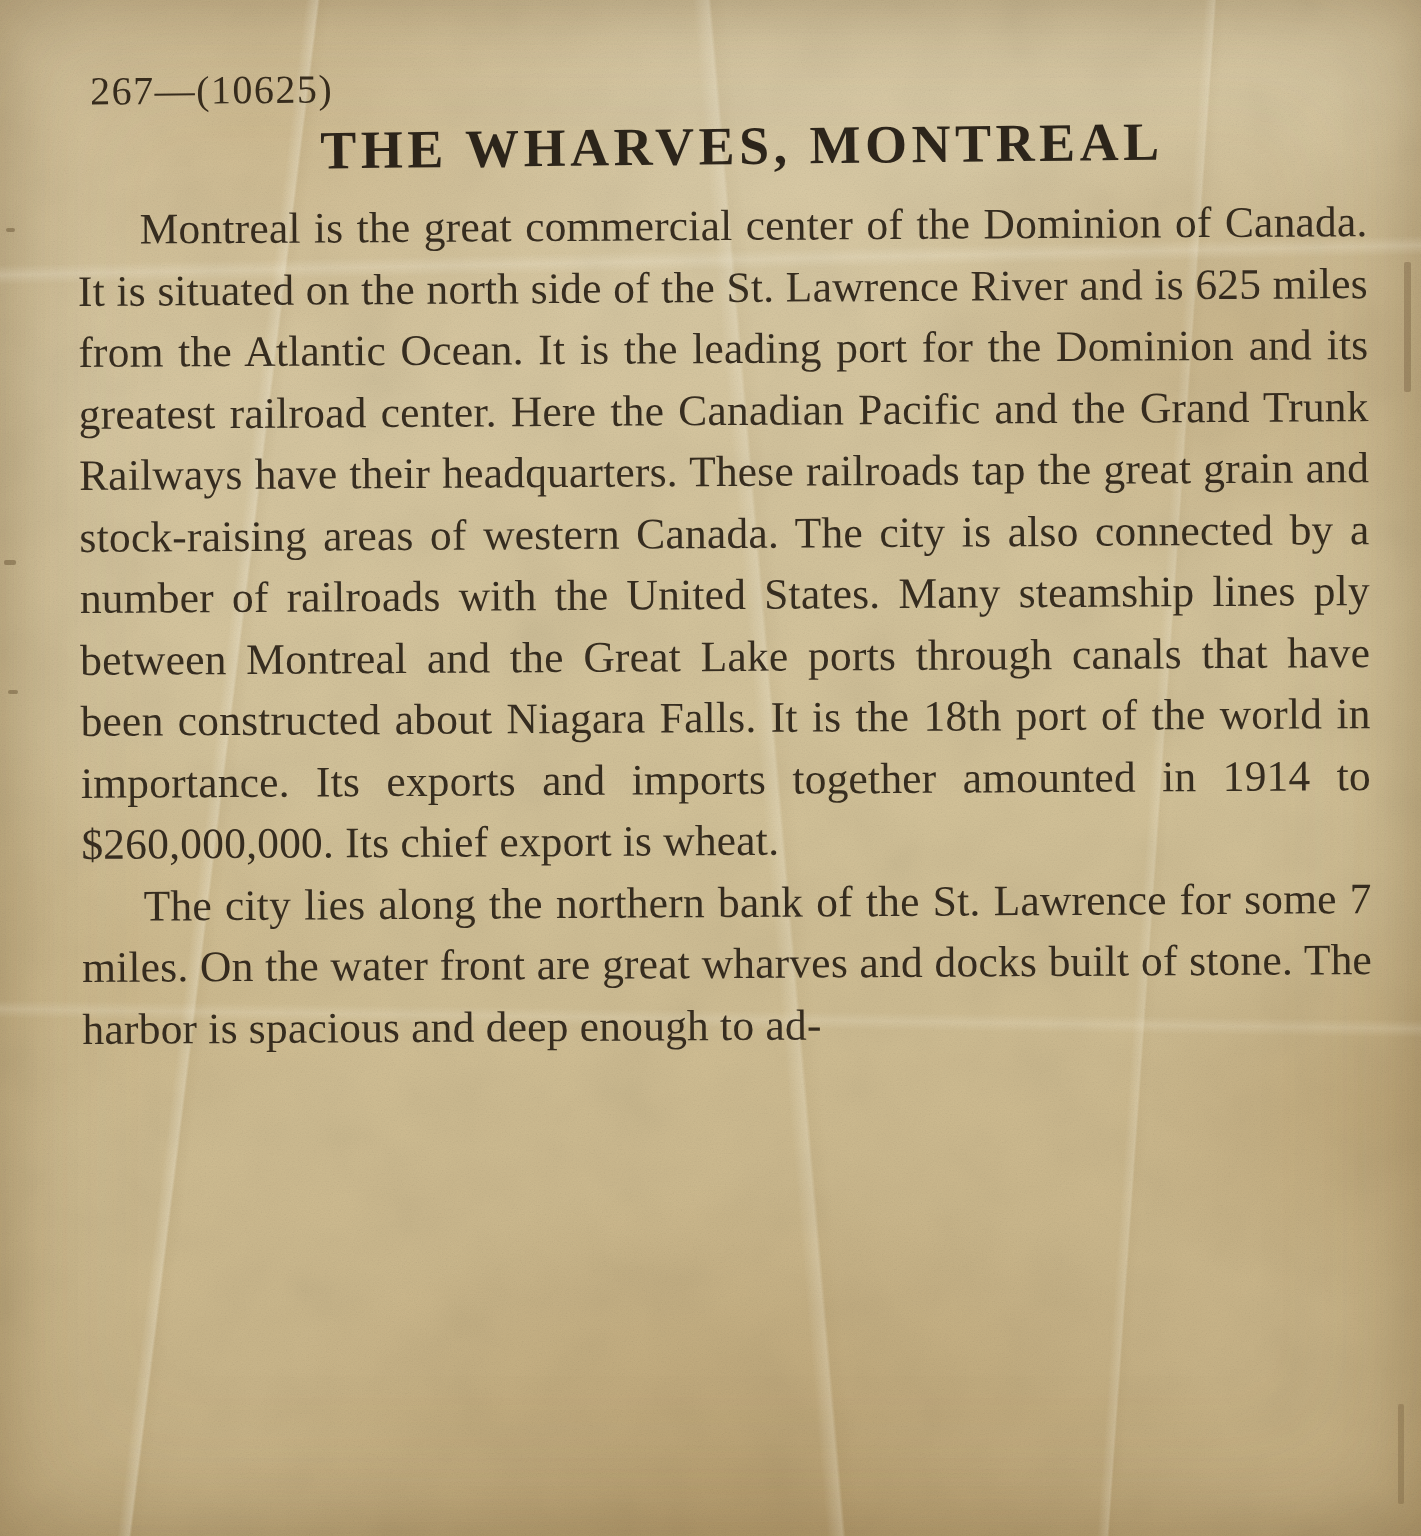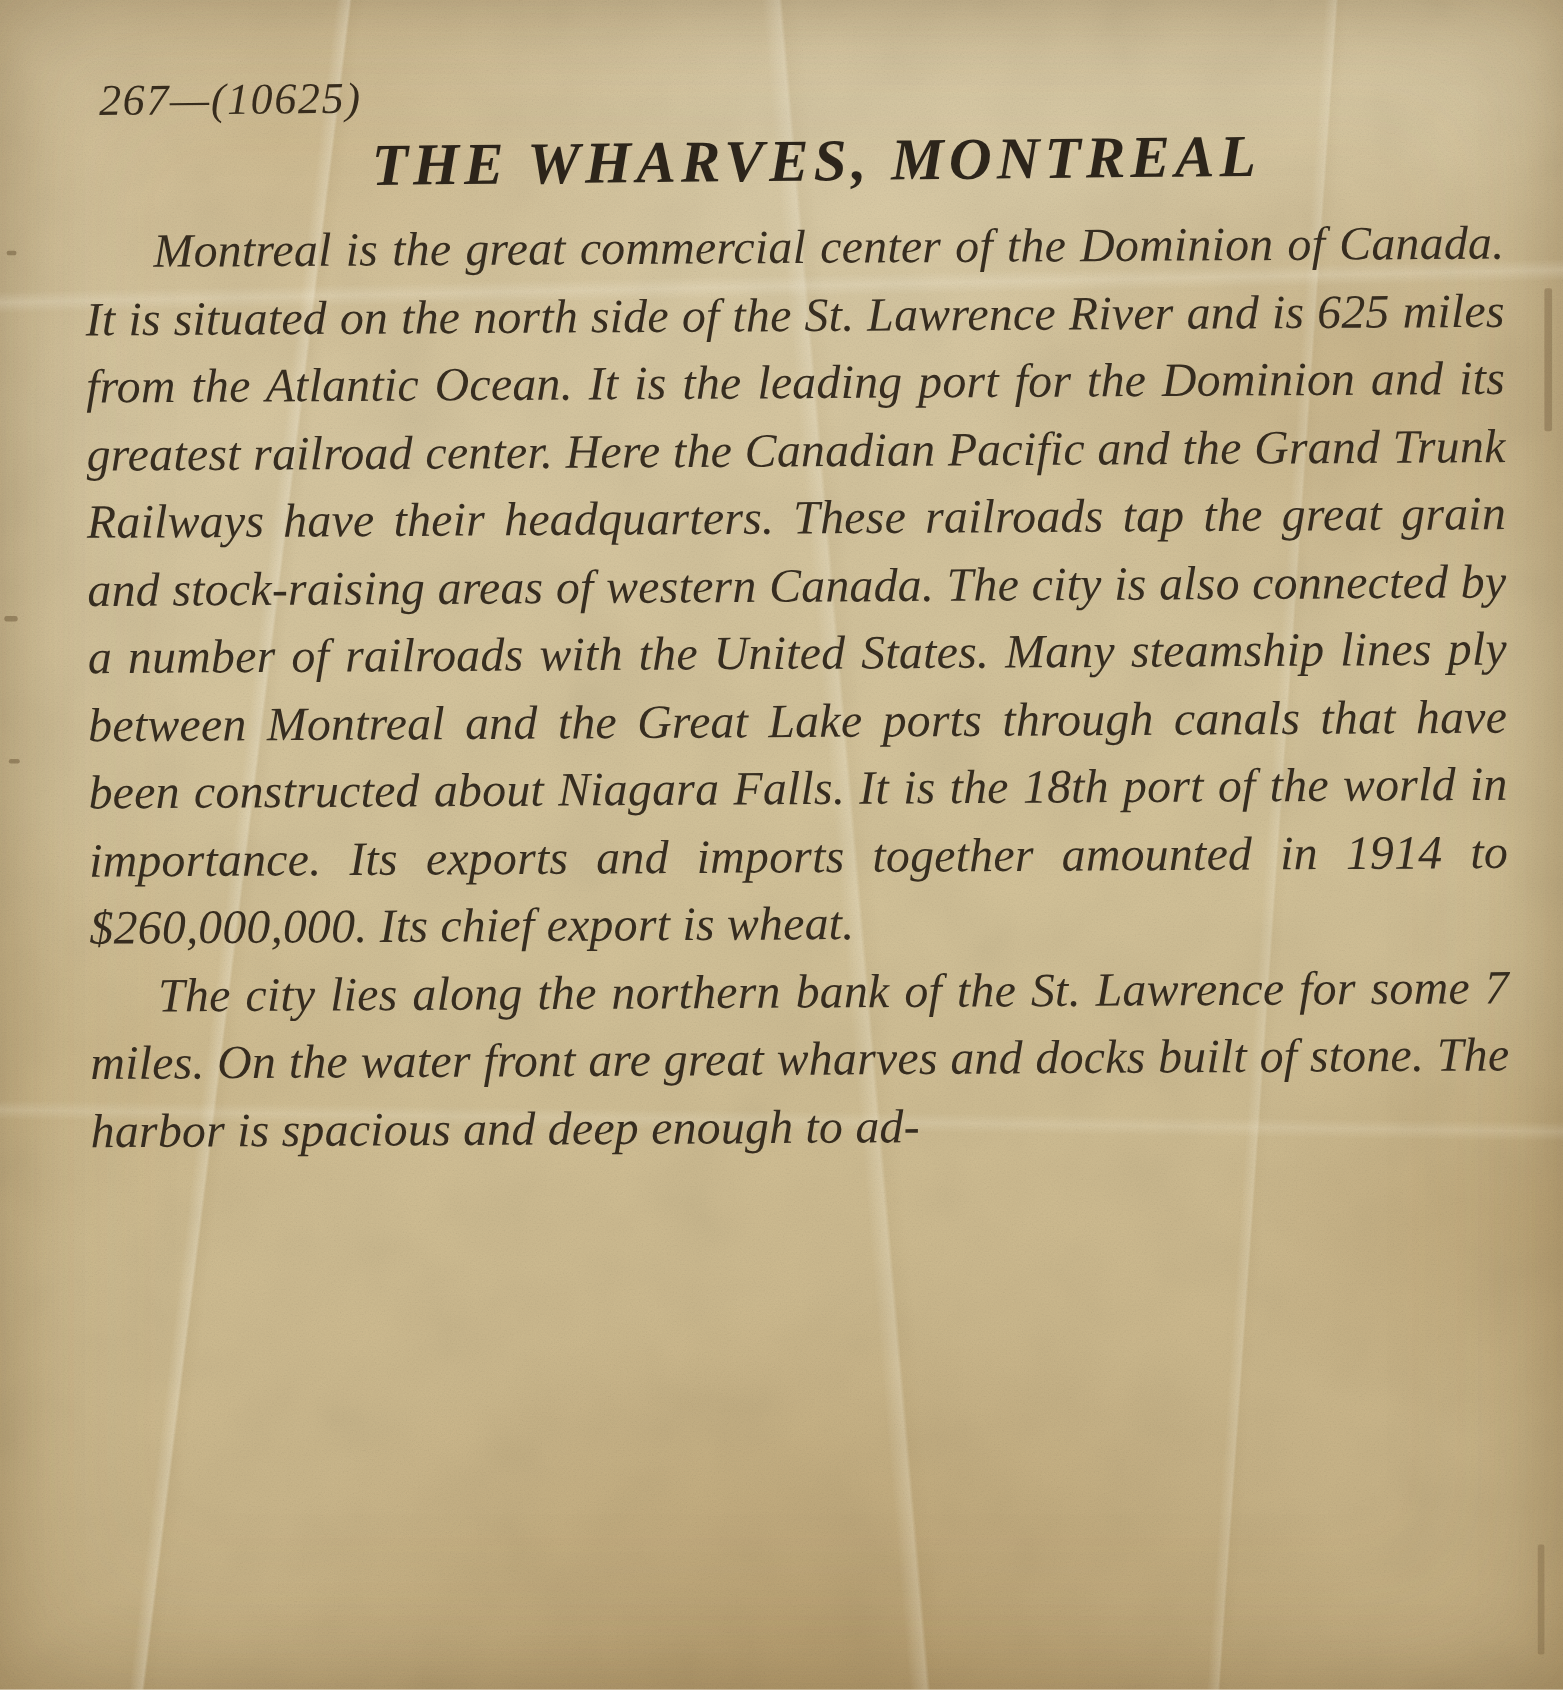--- a/index.html
+++ b/index.html
@@ -105,21 +105,21 @@
     text-align: justify;
     color: #2a2116;
     letter-spacing: 0.2px;
     transform: rotate(-0.35deg);
   }
   .body-text p { margin: 0; }
   .body-text p + p { margin-top: 0px; }
   .indent { display: inline-block; width: 62px; }
 
   
-  .content { opacity: 0.92; font-style: italic; }
+  .content { opacity: 0.92; }
 </style>
 </head>
 <body>
 
 <div class="card">
 
   <div class="crease c1"></div>
   <div class="crease c2"></div>
   <div class="crease c3"></div>
   <div class="crease h1"></div>

